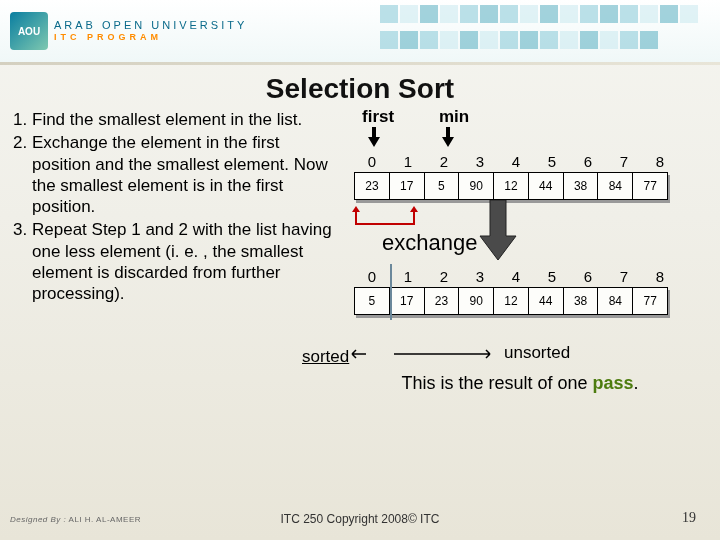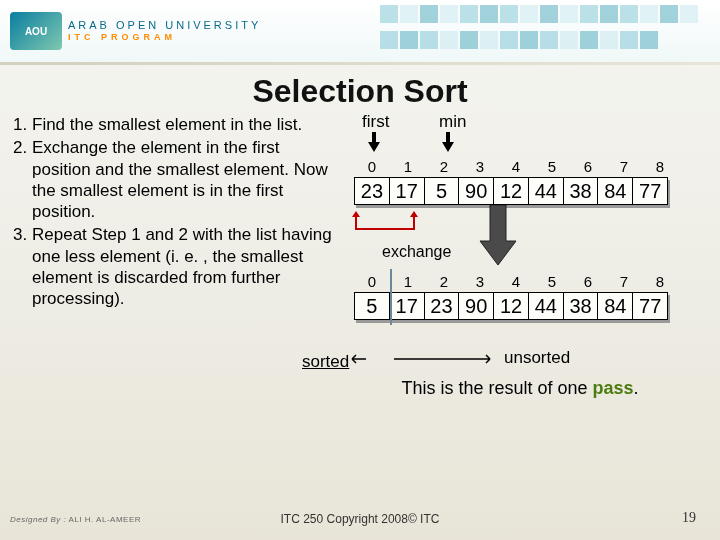--- a/index.html
+++ b/index.html
@@ -19,21 +19,21 @@
     padding: 0 10px;
     box-sizing: border-box;
     position: relative;
   }
   .logo-block {
     display: flex;
     align-items: center;
     gap: 6px;
   }
   .logo-mark {
-    width: 52px;
+    width: 38px;
     height: 38px;
     background: linear-gradient(135deg, #0a7ea0, #7ec8b0);
     border-radius: 4px;
     position: relative;
     display: flex;
     align-items: center;
     justify-content: center;
     color: #fff;
     font-size: 10px;
     font-weight: bold;
@@ -65,21 +65,21 @@
   .header-squares span:nth-child(2n){ background:#c5e8ef;}
   .header-squares span:nth-child(3n){ background:#4aa8bc;}
 
   .divider-line {
     height: 3px;
     background: linear-gradient(to right, #d4d0c0, #e8e5d8);
   }
 
   .title {
     text-align: center;
-    font-size: 32px;
+    font-size: 28px;
     margin: 8px 0 4px 0;
     color: #111;
   }
 
   .content {
     display: flex;
     padding: 0 14px 0 4px;
   }
   .steps {
     width: 330px;
@@ -95,20 +95,21 @@
   }
 
   .diagram {
     flex: 1;
     position: relative;
     font-size: 15px;
   }
   .labels-row {
     position: relative;
     height: 18px;
+    font-weight: bold;
   }
   .label-first { position: absolute; left: 28px; top: -2px; font-size: 17px;}
   .label-min { position: absolute; left: 105px; top: -2px; font-size: 17px;}
 
   .arrows-row {
     position: relative;
     height: 26px;
   }
   .arrow-down {
     position: absolute;
@@ -127,41 +128,41 @@
     font-size: 15px;
     padding-bottom: 2px;
   }
   .val-cell {
     width: 34px;
     height: 26px;
     border-right: 1px solid #000;
     display: flex;
     align-items: center;
     justify-content: center;
-    font-size: 20px;
+    font-size: 12px;
     background: #fdfdfa;
     position: relative;
   }
   .val-row {
     border: 1px solid #000;
     display: flex;
     box-shadow: 2px 3px 0 #999;
   }
   .val-row .val-cell:last-child { border-right: none; }
 
   .exchange-block {
     position: relative;
     height: 58px;
     margin-top: 4px;
   }
   .exchange-text {
     position: absolute;
     left: 48px;
-    top: 34px;
-    font-size: 16px;
+    top: 26px;
+    font-size: 22px;
   }
   .curve-arrow {
     position: absolute;
     left: 12px;
     top: 2px;
     width: 78px;
     height: 28px;
   }
   .curve-arrow svg { width: 78px; height: 28px; fill: none; stroke: #c00000; stroke-width: 2;}
 

